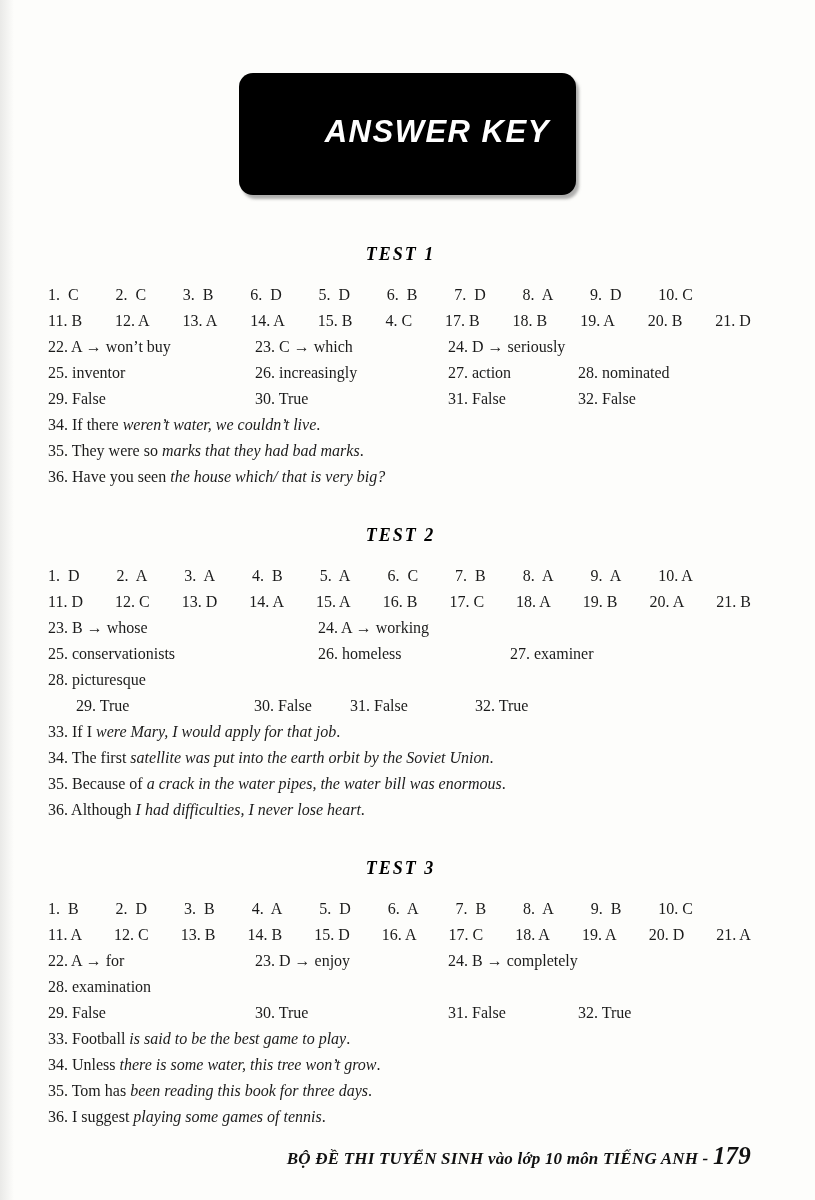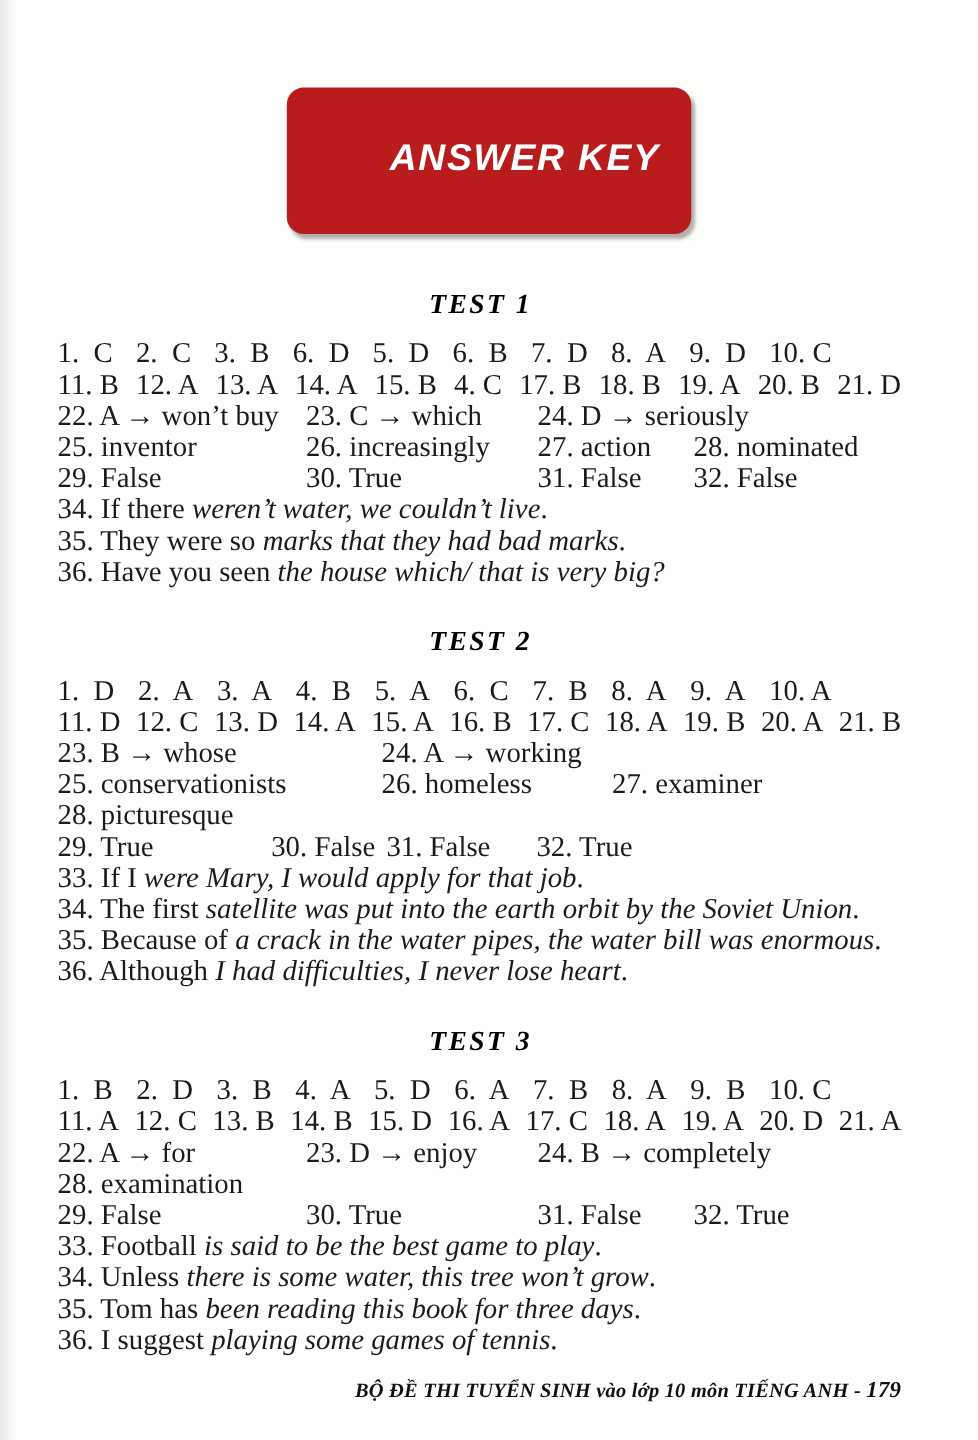--- a/index.html
+++ b/index.html
@@ -15,59 +15,59 @@
   }
   .page::before{
     content:"";
     position:absolute; left:0; top:0; bottom:0; width:14px;
     background:linear-gradient(to right, rgba(60,60,60,0.10), rgba(60,60,60,0));
     pointer-events:none;
   }
   .badge-wrap { padding-top:73px; text-align:center; margin-bottom:44px; }
   .badge {
     display:inline-block;
-    background:#b91c1c;
+    background:#000000;
     color:#ffffff;
     border-radius:14px;
     padding:5px 26px 9px 26px;
     box-shadow:3px 4px 3px rgba(110,110,110,0.55);
     font-family:"Liberation Sans", sans-serif;
     font-weight:bold; font-style:italic;
     font-size:31px; letter-spacing:1.5px;
     white-space:pre;
   }
   .content { padding-left:48px; padding-right:62px; }
   .test { margin-bottom:30px; }
   .test-title {
     text-align:center;
     font-style:italic; font-weight:bold;
-    font-size:23px; letter-spacing:2px;
+    font-size:18px; letter-spacing:2px;
     line-height:30px;
     margin-bottom:13px;
     color:#000;
   }
-  .row, .grid, .line, .sent { font-size:24px; line-height:26px; }
+  .row, .grid, .line, .sent { font-size:16px; line-height:26px; }
   .row { display:flex; justify-content:space-between; }
   .row-10 { width:645px; }
   .row-11 { width:703px; }
   .ans { white-space:pre; }
   .grid { display:grid; }
   .g-a { grid-template-columns:207px 193px 1fr; }
   .g-b { grid-template-columns:207px 193px 130px 1fr; }
   .g-c { grid-template-columns:270px 192px 1fr; }
-  .g-d { grid-template-columns:178px 96px 125px 1fr; }
+  .g-d { grid-template-columns:178px 96px 125px 1fr;margin-left:28px; }
   .sent i { font-style:italic; }
   .footer {
     position:absolute; right:64px; bottom:30px;
     font-weight:bold; font-style:italic;
     font-size:17px; letter-spacing:0.2px;
     color:#111;
     white-space:pre;
   }
-  .footer .f-page { font-size:19px; }
+  .footer .f-page { font-size:25px; }
 </style>
 </head>
 <body>
 
 <div class="page">
 
   <div class="badge-wrap">
     <div class="badge">
       <span>ANSWER KEY</span>
     </div>

